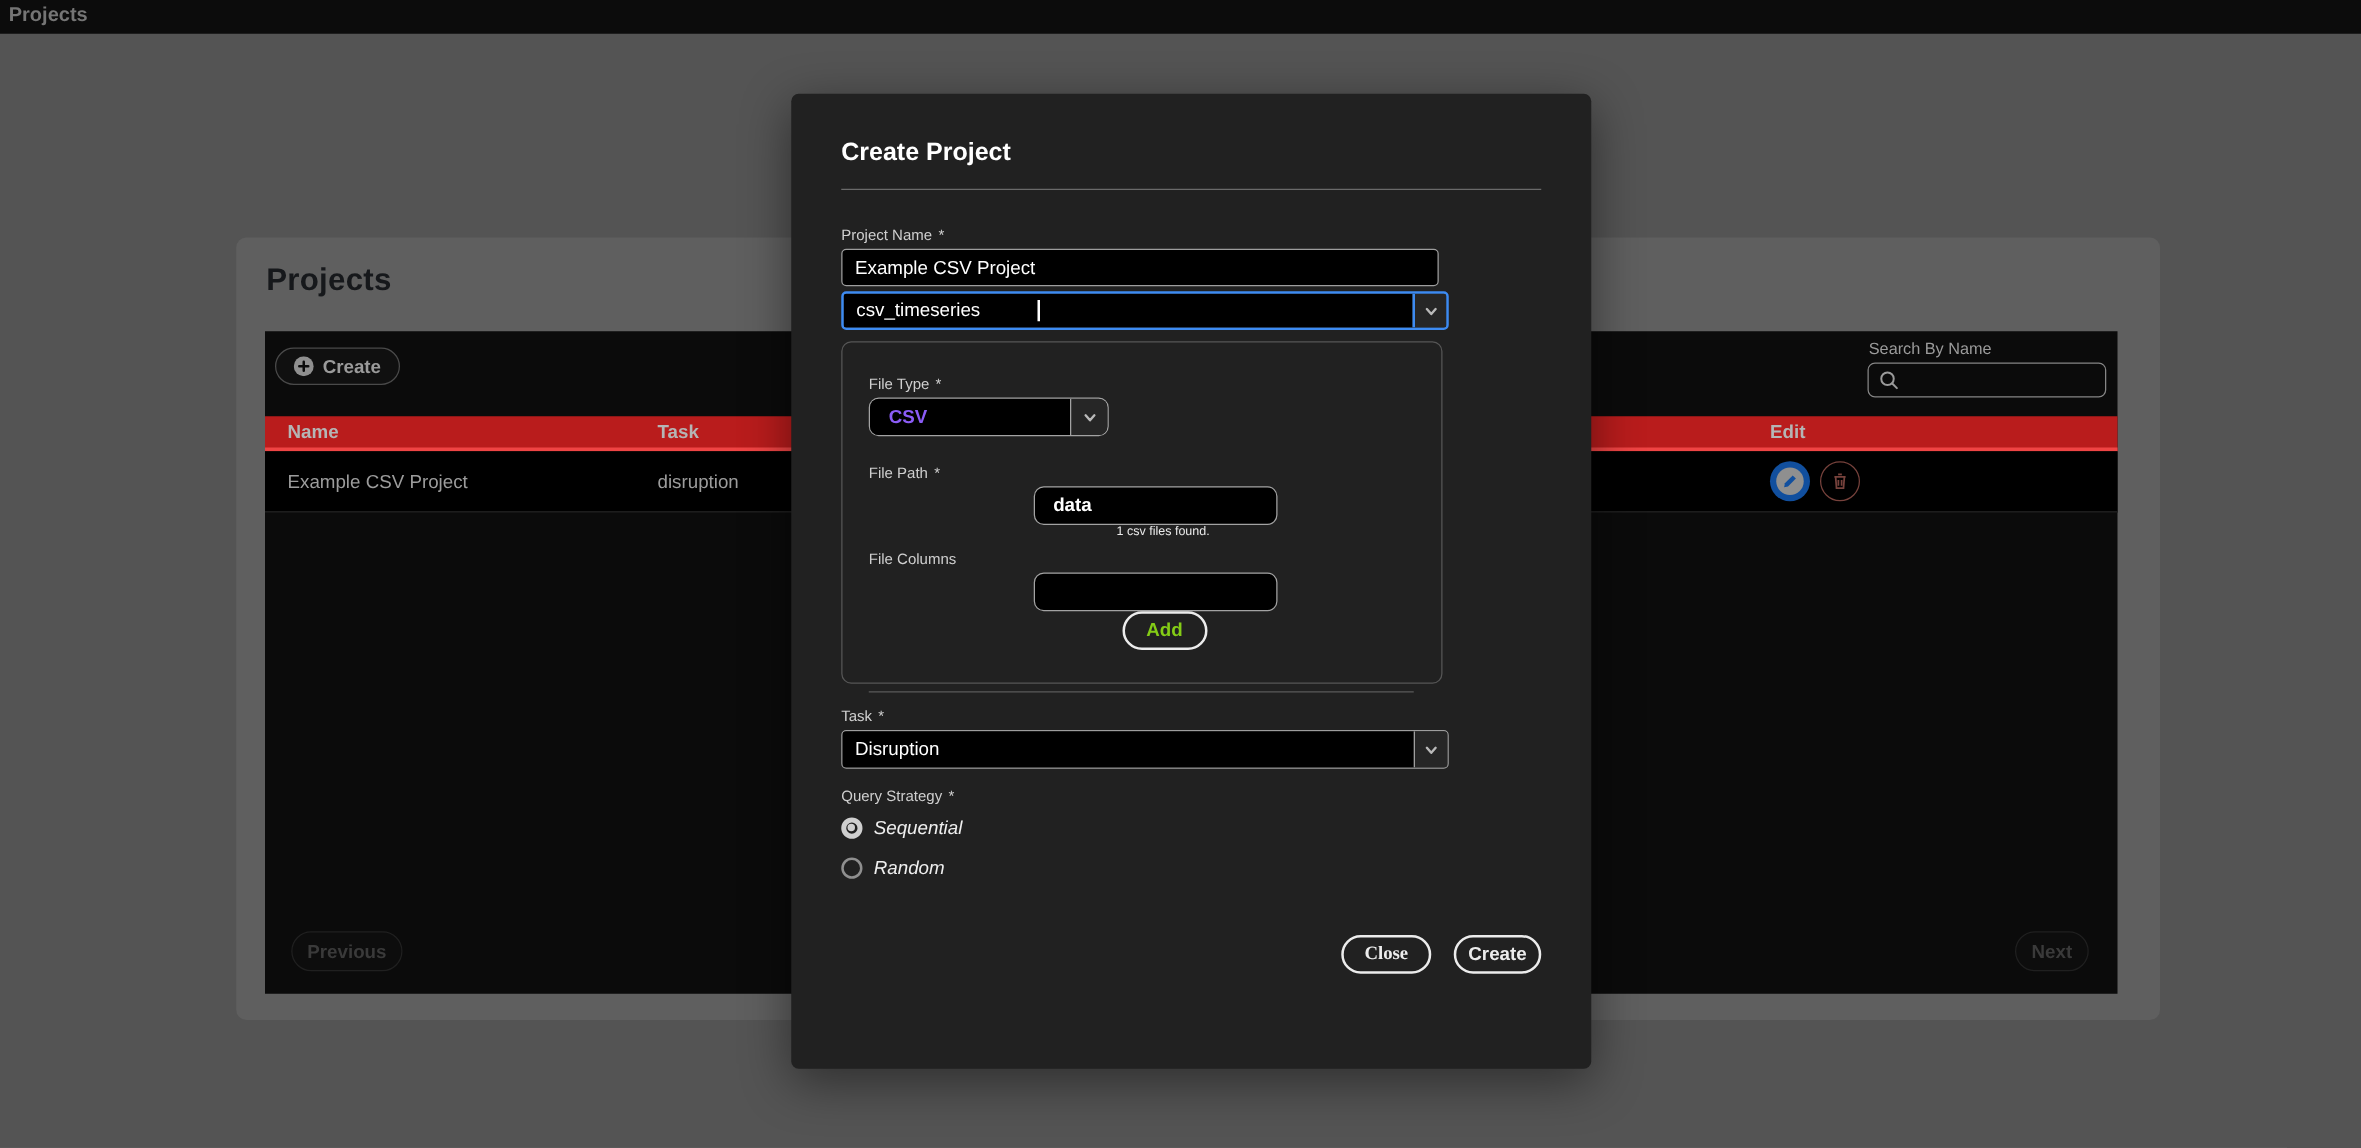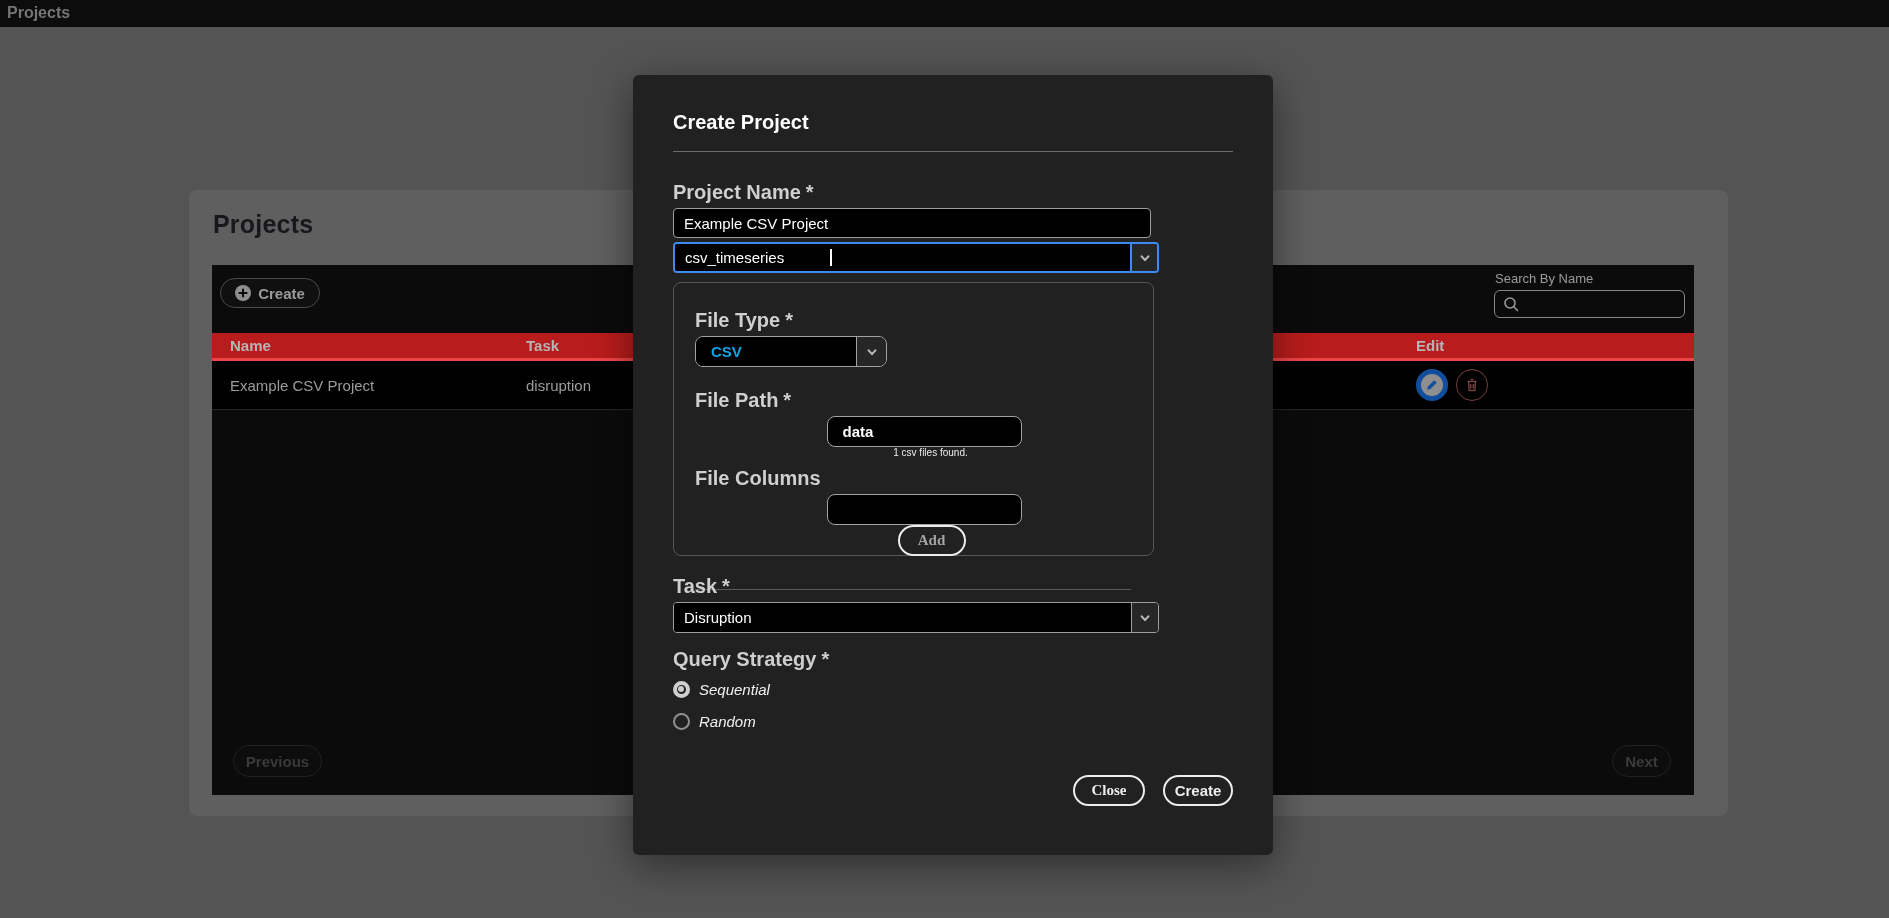--- a/index.html
+++ b/index.html
@@ -43,21 +43,21 @@
     border:1px solid #202020; color:#3a3a3a; font-weight:bold; font-size:15px; font-family:inherit; cursor:default; }
   .prev-btn { left:21px; width:89px; }
   .next-btn { right:23px; width:59px; }
 
   
   .modal { position:absolute; left:633px; top:75px; width:640px; height:780px; background:#212121;
     border-radius:6px; padding:36px 40px 0 40px; box-shadow:0 10px 40px rgba(0,0,0,.45); }
   .m-title { font-size:20px; font-weight:bold; color:#fff; }
   .m-hr { border:none; border-top:1px solid #6a6a6a; margin-top:17px; }
 
-  .f-label { font-size:20px; color:#cfcfcf;font-weight:bold; }
+  .f-label { font-size:12px; color:#cfcfcf; }
   .f-label .req { margin-left:5px; color:#cfcfcf; }
   .lbl-project { margin-top:29px; }
   .lbl-loader  { margin-top:15px; }
   .lbl-task    { margin-top:19px; }
   .lbl-qs      { margin-top:15px; }
 
   .txt-input { display:block; margin-top:4px; width:478px; height:30px; background:#000;
     border:1px solid #9e9e9e; border-radius:4px; color:#fff; font-size:15px; font-family:inherit;
     padding:0 10px; outline:none; }
 
@@ -69,31 +69,31 @@
   .combo-gray .c-btn { border-left:1px solid #9e9e9e; }
   .combo-focus { border:2px solid #3d8bf2; }
   .combo-focus .c-btn { border-left:2px solid #3d8bf2; }
   .caret-wrap { flex:1; background:#000; display:flex; align-items:center; padding:0 10px; min-width:0; }
   .caret-wrap input { background:transparent; border:none; outline:none; color:#fff; font-size:15px; font-family:inherit; width:auto; padding:0; }
   .caret { display:inline-block; width:2px; height:17px; background:#fff; margin-left:0; }
 
   .sub-panel { margin-top:9px; width:481px; height:274px; border:1px solid #565656; border-radius:8px;
     padding:26px 0 0 21px; }
   .sp-combo { margin-top:4px; width:192px; height:31px; display:flex; border:1px solid #a3a3a3; border-radius:8px; overflow:hidden; }
-  .sp-combo .c-input { flex:1; background:#000; border:none; outline:none; color:#0ea5e9; font-size:15px; font-weight:bold; font-family:inherit; padding:0 15px; min-width:0; }
+  .sp-combo .c-input { flex:1; background:#000; border:none; outline:none; color:#8b5cf6; font-size:15px; font-weight:bold; font-family:inherit; padding:0 15px; min-width:0; }
   .sp-combo .c-btn { width:30px; background:#262626; border:none; border-left:1px solid #a3a3a3; display:flex; align-items:center; justify-content:center; cursor:pointer; }
   .lbl-filetype { margin-top:0; }
   .lbl-filepath { margin-top:22px; }
   .lbl-filecols { margin-top:9px; }
   .sp-row { display:flex; align-items:center; margin-top:4px;flex-direction:column; }
   .sp-input { width:195px; height:31px; background:#000; border:1px solid #a3a3a3; border-radius:8px;
     color:#fff; font-size:15px; font-weight:bold; font-family:inherit; padding:0 15px; outline:none; }
   .files-hint { margin-left:13px; font-size:10px; color:#eaeaea; }
   .add-btn { margin-left:15px; width:68px; height:31px; border-radius:16px; background:transparent;
-    border:2px solid #ececec; color:#a3a3a3; font-weight:bold; font-size:15px; font-family:Liberation Serif, serif; cursor:pointer; }
+    border:2px solid #ececec; color:#84cc16; font-weight:bold; font-size:15px; font-family:Liberation Sans, sans-serif; cursor:pointer; }
   .sp-divider { border:none; border-top:1px solid #5a5a5a; width:436px; margin-top:33px; }
 
   .radio-row { display:flex; align-items:center; margin-top:10px; height:17px;font-style:italic; }
   .radio-row + .radio-row { margin-top:15px; }
   .radio-label { margin-left:9px; font-size:15px; color:#efefef; }
   .radio-on { width:17px; height:17px; border-radius:50%; border:4.5px solid #cfcfcf; background:#1f1f1f; position:relative; }
   .radio-on::after { content:""; position:absolute; left:1px; top:1px; width:6px; height:6px; border-radius:50%; background:#cfcfcf; }
   .radio-off { width:17px; height:17px; border-radius:50%; border:2px solid #8f8f8f; background:transparent; }
 
   .m-footer { display:flex; justify-content:flex-end; gap:18px; margin-top:45px; }

